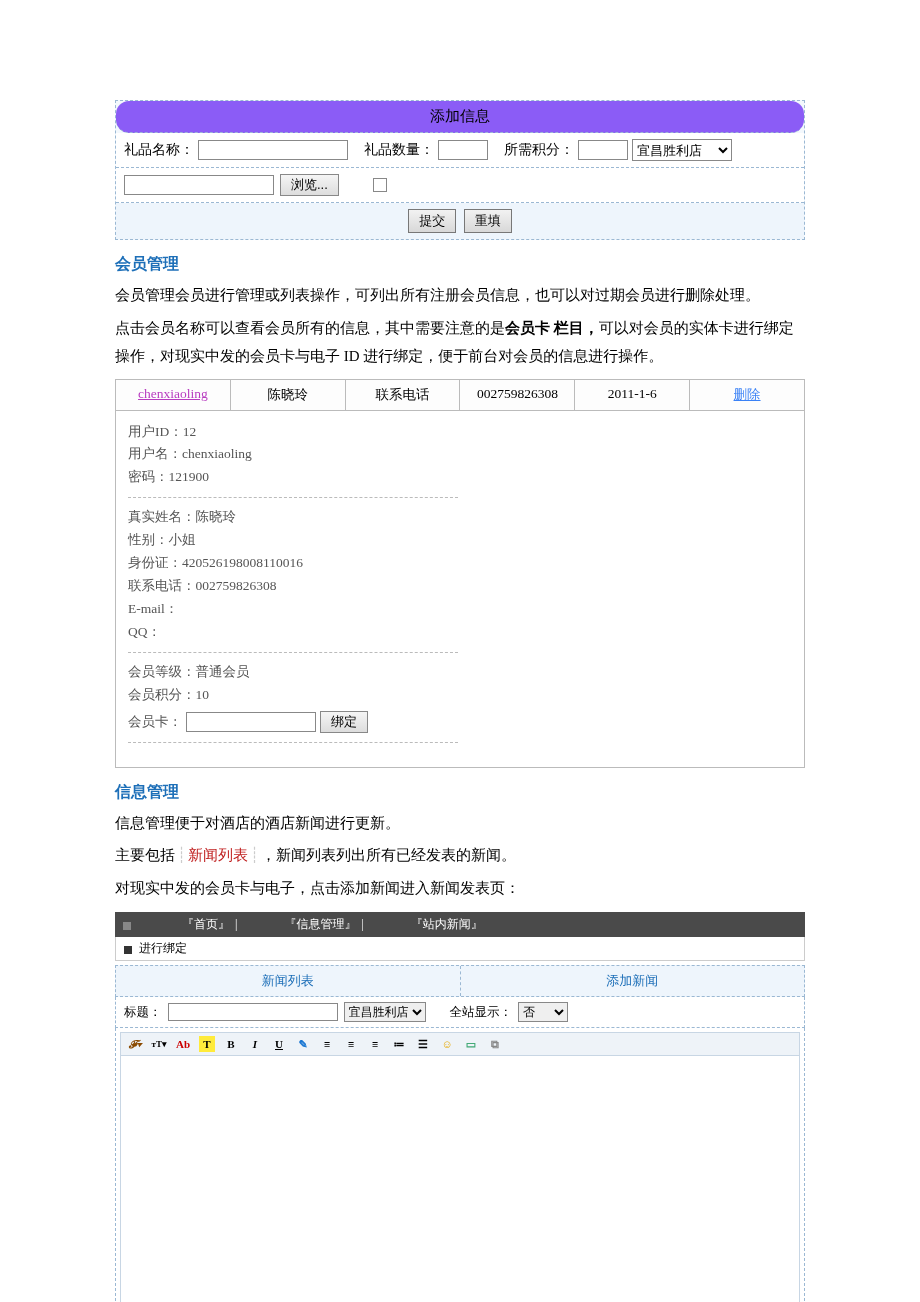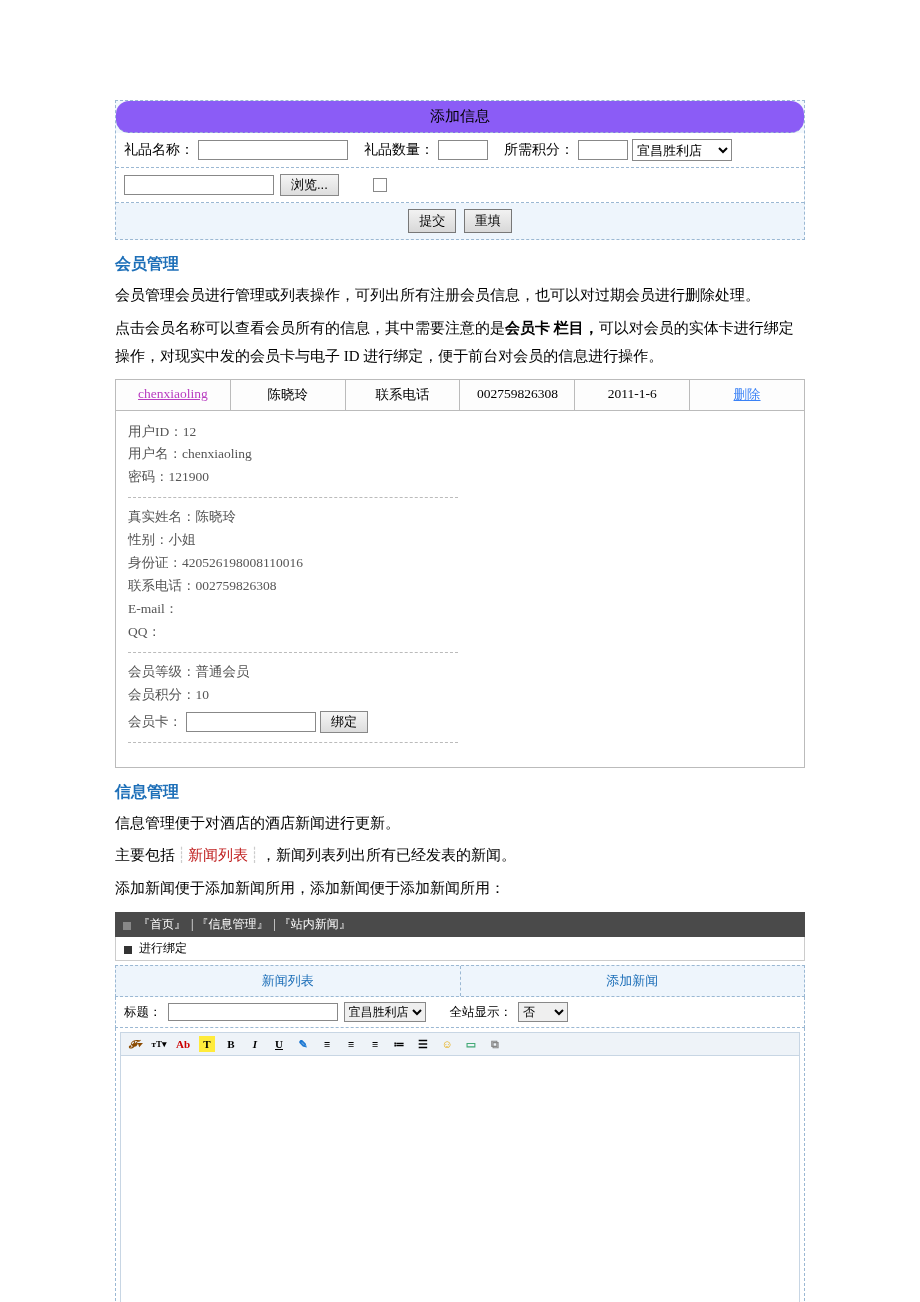--- a/index.html
+++ b/index.html
@@ -151,21 +151,21 @@
   .sep-bar { color: #ccc; margin: 0 2px; }
   
   .news-outer { margin-top: 10px; }
   .news-topbar {
     background: #4a4a4a;
     color: #fff;
     font-size: 12px;
     padding: 4px 8px;
   }
   .news-sq { display:inline-block; width:8px; height:8px; background:#888; margin-right:4px; vertical-align:middle;}
-  .news-bread span { margin-right: 2px; }
+  .news-bread span { margin-right: 2px; margin-left: 44px; }
   .news-subbar {
     background: #fff;
     border: 1px solid #ccc;
     border-top: none;
     font-size: 12px;
     padding: 3px 8px;
   }
   .news-sq2 { display:inline-block; width:8px; height:8px; background:#333; margin-right:4px; vertical-align:middle;}
   .news-tabs {
     display: flex;
@@ -289,21 +289,21 @@
       </div>
       <hr class="dash-divider">
     </div>
   </div>
 
   <div class="sec-title">信息管理</div>
   <p class="body-text">信息管理便于对酒店的酒店新闻进行更新。</p>
   <p class="body-text">
     <span>主要包括</span><span class="sep-bar">┊</span><span class="red-text">新闻列表</span><span class="sep-bar">┊</span><span>，新闻列表列出所有已经发表的新闻。</span>
   </p>
-  <p class="body-text">添加新闻便于添加新闻所用，添加新闻便于添加新闻所用：</p>
+  <p class="body-text">对现实中发的会员卡与电子，点击添加新闻进入新闻发表页：</p>
 
   <div class="news-outer">
     <div class="news-topbar">
       <span class="news-sq"></span>
       <span class="news-bread">
         <span>『首页』</span> |
         <span>『信息管理』</span> |
         <span>『站内新闻』</span>
       </span>
     </div>

